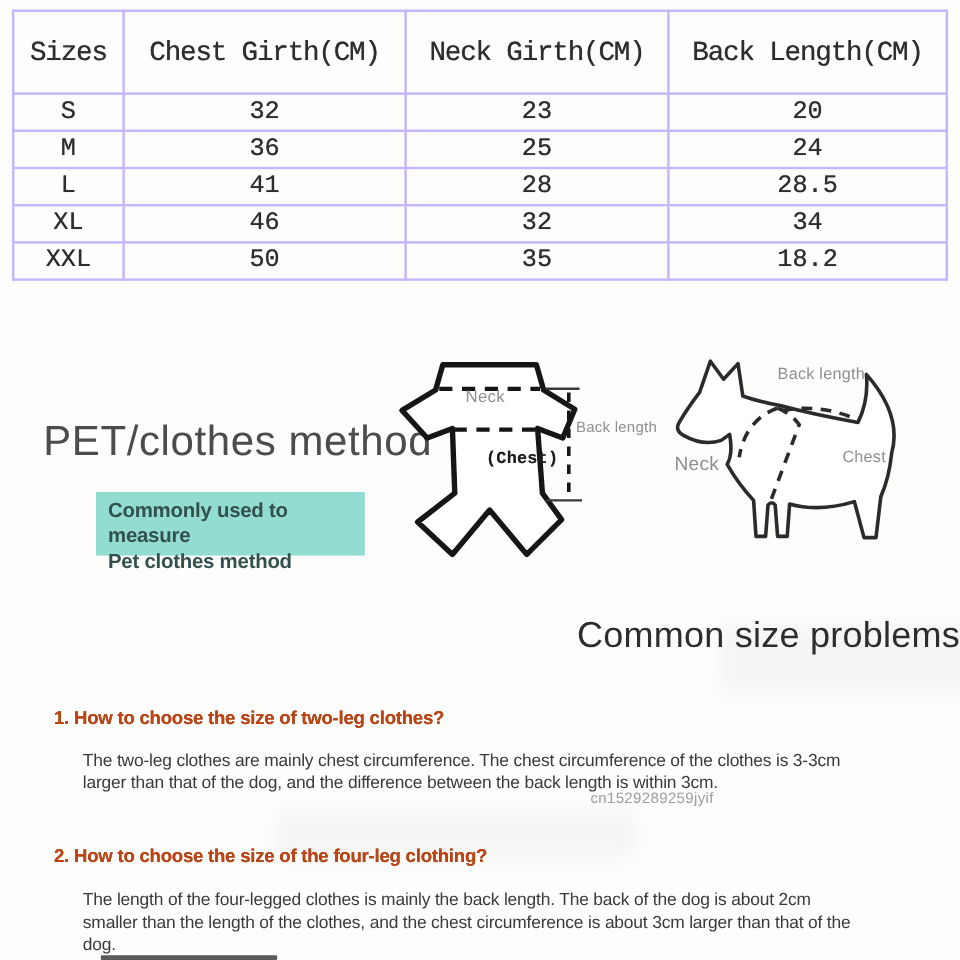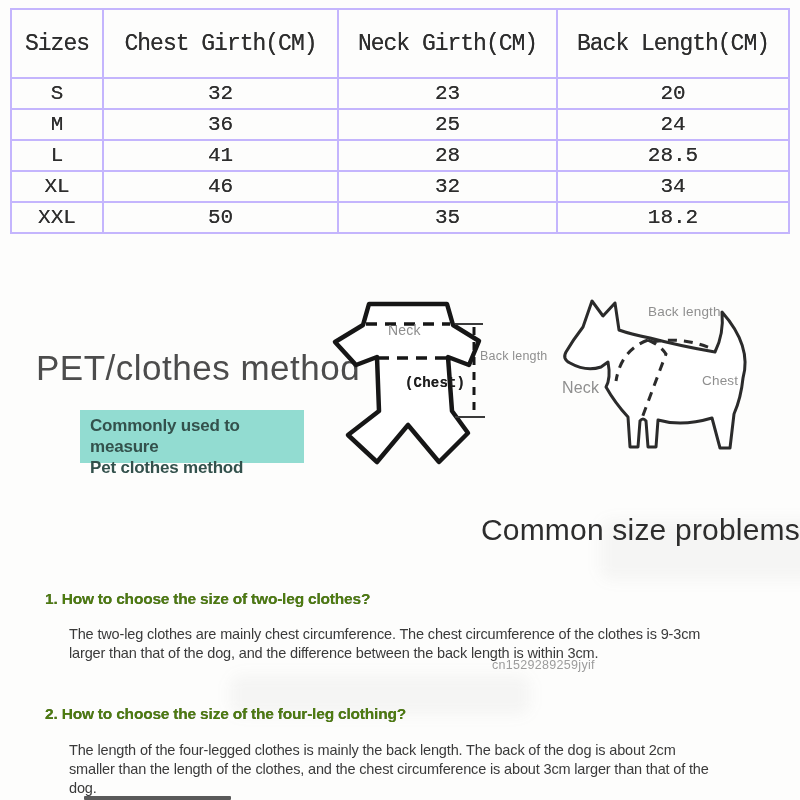--- a/index.html
+++ b/index.html
@@ -50,21 +50,21 @@
     text-shadow:0 0 .5px rgba(0,0,0,.7);
   }
 
   
   .faq-title {
     position:absolute; left:0; top:513px; width:800px; text-align:right;
     font-size:30px; color:#2d2d2d; letter-spacing:.2px;
   }
   .question {
     position:absolute; left:45px;
-    font-size:15.5px; font-weight:bold; color:#4d7c0f; letter-spacing:-.2px;
+    font-size:15.5px; font-weight:bold; color:#c2410c; letter-spacing:-.2px;
     text-shadow:0 0 .4px rgba(0,0,0,.6);
   }
   .q1 { top:590px; }
   .q2 { top:705px; }
   .answer {
     position:absolute; left:69px; width:632px;
     font-size:14.5px; color:#3a3a3a; line-height:19px; letter-spacing:-.15px;
   }
   .a1 { top:625px; }
   .a2 { top:741px; width:645px; }
@@ -159,21 +159,21 @@
     <path d="M108,50 Q120,55 126,64 Q114,96 102,128" fill="none" stroke="#2b2b2b" stroke-width="3" stroke-dasharray="9 7"></path>
     <path d="M112,52 Q144,46 175,60" fill="none" stroke="#2b2b2b" stroke-width="3" stroke-dasharray="9 7"></path>
   </svg>
   <span class="dlabel" style="left:648px; top:304px; font-size:13.5px;">Back length</span>
   <span class="dlabel" style="left:562px; top:379px; font-size:16px;">Neck</span>
   <span class="dlabel" style="left:670px; top:373px; font-size:13.5px;margin-left:32px;">Chest</span>
 
   <div class="faq-title">Common size problems</div>
 
   <div class="question q1">1. How to choose the size of two-leg clothes?</div>
-  <div class="answer a1">The two-leg clothes are mainly chest circumference. The chest circumference of the clothes is 9-3cm larger than that of the dog, and the difference between the back length is within 3cm.</div>
+  <div class="answer a1">The two-leg clothes are mainly chest circumference. The chest circumference of the clothes is 3-3cm larger than that of the dog, and the difference between the back length is within 3cm.</div>
 
   <div class="watermark">cn1529289259jyif</div>
 
   <div class="question q2">2. How to choose the size of the four-leg clothing?</div>
   <div class="answer a2">The length of the four-legged clothes is mainly the back length. The back of the dog is about 2cm smaller than the length of the clothes, and the chest circumference is about 3cm larger than that of the dog.</div>
 
   <div class="bottom-crop"></div>
 </div>
 
 </body></html>

